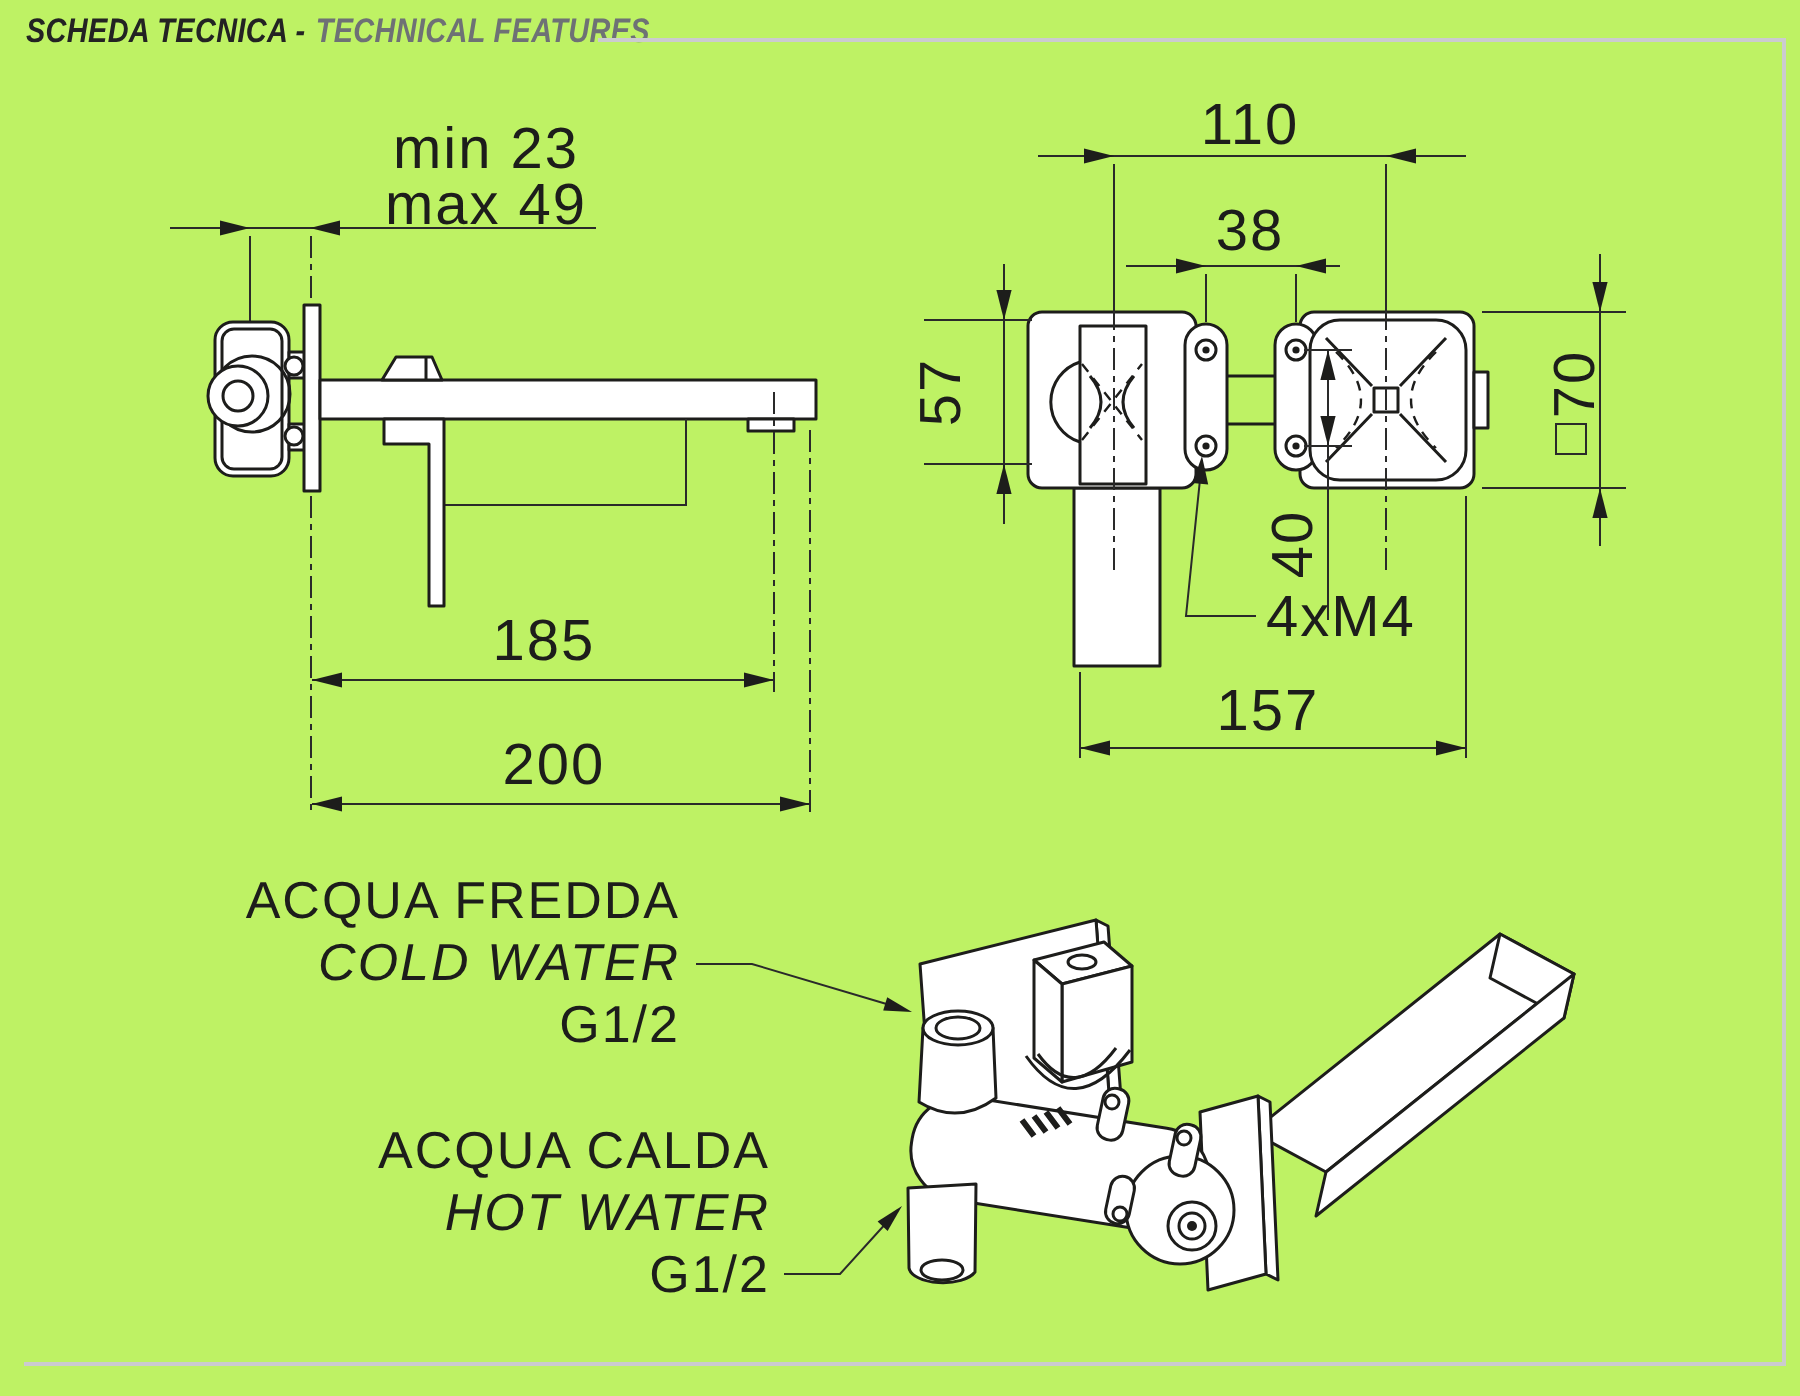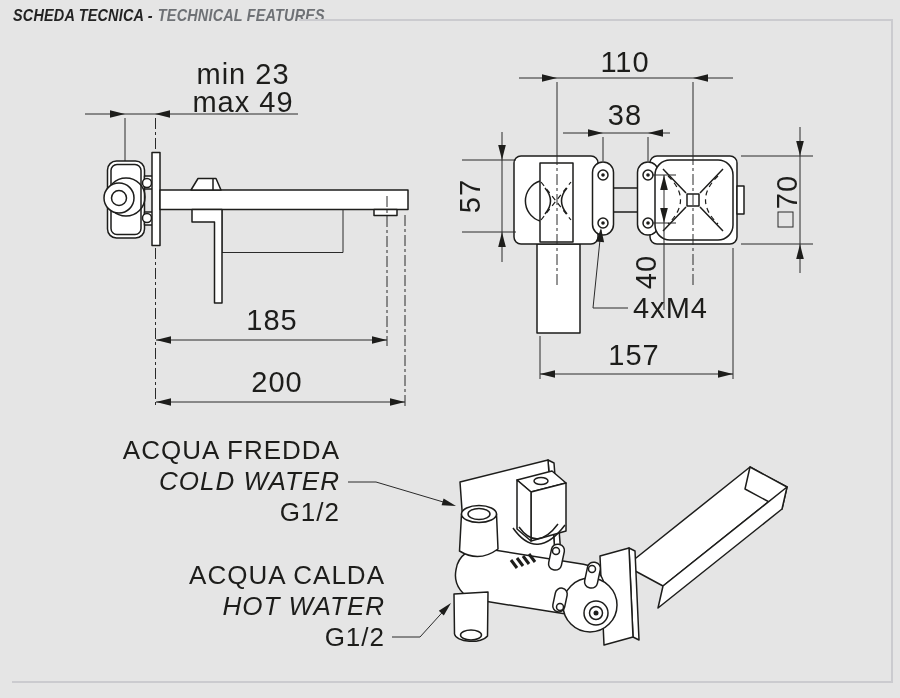--- a/index.html
+++ b/index.html
@@ -1,16 +1,16 @@
 <!DOCTYPE html>
 <html><head>
 <meta charset="utf-8">
 <style>
   html,body{margin:0;padding:0;background:#ffffff;}
-  .page{position:relative;width:900px;height:698px;background:#e5e5e5;overflow:hidden;
+  .page{position:relative;width:900px;height:698px;background:#bef264;overflow:hidden;
         font-family:"Liberation Sans",sans-serif;}
   .header{position:absolute;left:13px;top:6px;white-space:nowrap;
           transform:scaleX(.85);transform-origin:left center;
           font-size:17px;font-weight:700;letter-spacing:.2px;}
   .header .it{color:#232323;font-style:italic;}
   .header .en{color:#6e7175;font-style:italic;margin-left:6px;}
   .frame-top{position:absolute;left:299px;top:19px;width:594px;height:2px;background:#cbcbcf;}
   .frame-right{position:absolute;left:891px;top:19px;width:2px;height:664px;background:#cbcbcf;}
   .frame-bottom{position:absolute;left:12px;top:681px;width:881px;height:2px;background:#cbcbcf;}
   svg{position:absolute;left:0;top:0;}

